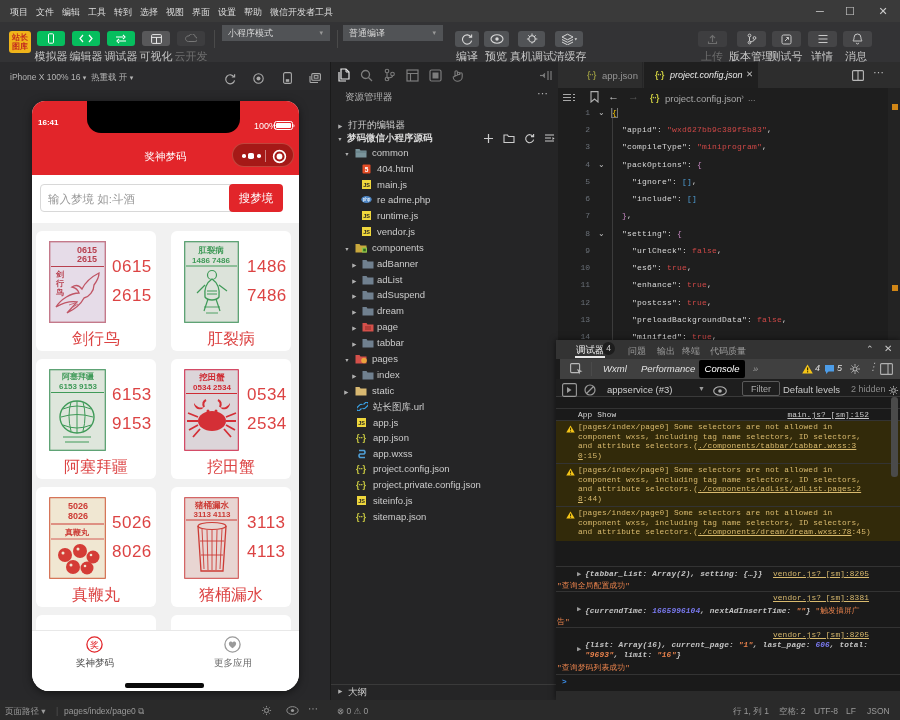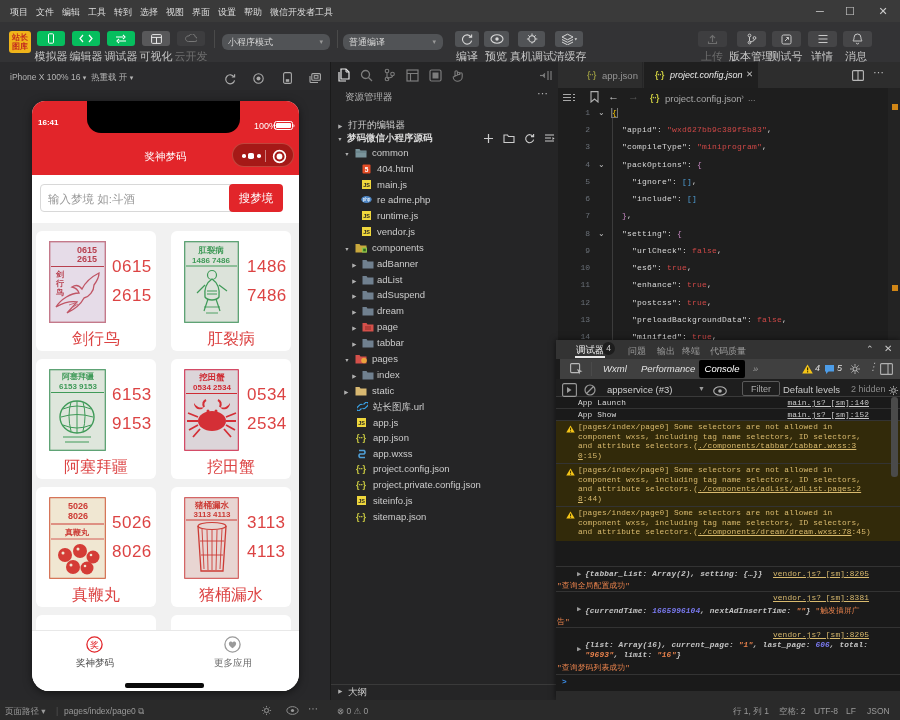--- a/index.html
+++ b/index.html
@@ -14,21 +14,21 @@
   .winbtn { position:absolute; top:0; width:30px; height:22px; color:#cccccc; text-align:center; line-height:22px; font-size:11px; }
 
   
   #toolbar { position:absolute; left:0; top:22px; width:900px; height:40px; background:#333335; }
   .tbtn { position:absolute; top:9px; width:28px; height:15px; border-radius:3px; display:flex; align-items:center; justify-content:center; }
   .tbtn.green { background:#06be5e; }
   .tbtn.gray { background:#58585a; }
   .tbtn.dim { background:#3d3d3f; }
   .tlabel { position:absolute; top:27px; font-size:11px; color:#c8c8c8; text-align:center; width:44px; }
   .tlabel.dim { color:#6e6e6e; }
-  .tdrop { position:absolute; top:12px; height:16px; background:#515356; border-radius:6px; color:#d8d8d8; font-size:9px; line-height:16px; padding-left:6px; }
+  .tdrop { position:absolute; top:3px; height:16px; background:#515356; border-radius:0; color:#d8d8d8; font-size:9px; line-height:16px; padding-left:6px; }
   .tdrop .arr { position:absolute; right:7px; top:0; color:#999; font-size:7px; }
   .tibox { position:absolute; top:9px; width:29px; height:16px; background:#454547; border-radius:3px; display:flex; align-items:center; justify-content:center; }
   .tsep { position:absolute; top:8px; width:1px; height:18px; background:#4a4a4a; }
 
   
   #sim { position:absolute; left:0; top:62px; width:330px; height:638px; background:#28282a; }
   #explorer { position:absolute; left:330px; top:62px; width:228px; height:638px; background:#252526; border-left:1px solid #1a1a1a; }
   #editor { position:absolute; left:558px; top:62px; width:342px; height:638px; background:#1e1e1e; }
   #debugger { position:absolute; left:556px; top:340px; width:344px; height:360px; background:#1b1b1b; box-shadow:0 0 6px rgba(0,0,0,.6); }
 
@@ -729,24 +729,20 @@
       </svg>
     <div class="abs" style="left:186px;top:2px;width:38px;height:15px;border:1px solid #5a5a5a;border-radius:2px;color:#a8a8a8;font-size:9px;line-height:15px;text-align:center;">Filter</div>
     <span class="abs" style="left:227px;top:5px;color:#c8c8c8;font-size:9.5px;">Default levels</span>
     <span class="abs" style="left:295px;top:5px;color:#8a8a8a;font-size:9px;">2 hidden</span>
     <svg class="abs" style="left:332px;top:6px" width="11" height="11" viewBox="0 0 12 12">
         <circle cx="6" cy="6" r="2" fill="none" stroke="#b0b0b0" stroke-width="1.1"></circle>
         <path d="M6 1 v1.8 M6 9.2 V11 M1 6 h1.8 M9.2 6 H11 M2.5 2.5 l1.3 1.3 M8.2 8.2 l1.3 1.3 M9.5 2.5 L8.2 3.8 M3.8 8.2 L2.5 9.5" stroke="#b0b0b0" stroke-width="1" fill="none"></path>
       </svg>
   </div>
   <div id="console">
-    <div class="crow cmono" style="top:-11px;height:22px;border-top:none;">
-      <span class="abs" style="left:22px;top:13px;color:#d8d8d8;">App Launch</span>
-      <span class="abs lnk" style="right:31px;top:13px;color:#c8c8c8;">main.js? [sm]:140</span>
-    </div>
     <div class="crow cmono" style="top:11px;height:12px;">
       <span class="abs" style="left:22px;top:2px;color:#d8d8d8;">App Show</span>
       <span class="abs lnk" style="right:31px;top:2px;color:#c8c8c8;">main.js? [sm]:152</span>
     </div>
     <div class="crow warnrow" style="top:23px;height:43px;">
       <svg class="abs" style="left:10px;top:4px" width="9" height="8" viewBox="0 0 11 10">
           <path d="M5.5 0.5 L10.8 9.5 H0.2 z" fill="#f5c518"></path>
           <rect x="5" y="3.4" width="1.2" height="3" fill="#332b00"></rect>
           <rect x="5" y="7.2" width="1.2" height="1.2" fill="#332b00"></rect>
         </svg>

